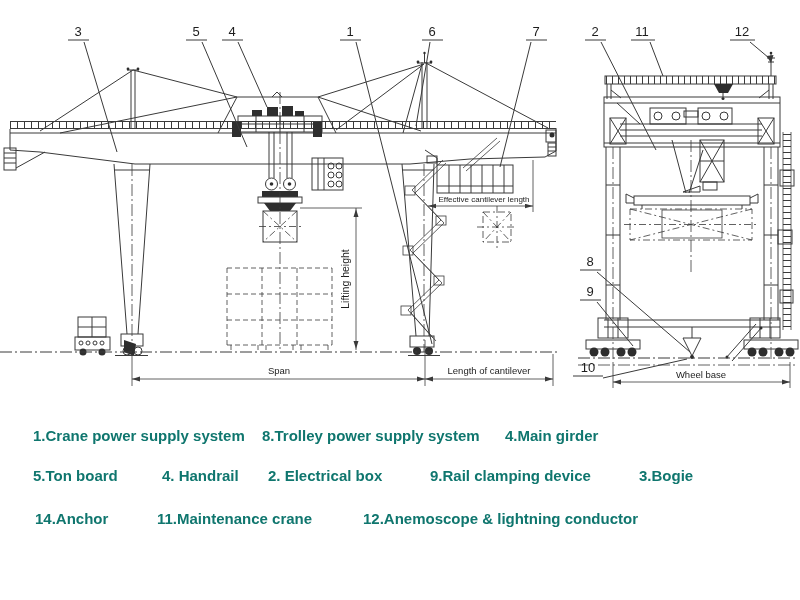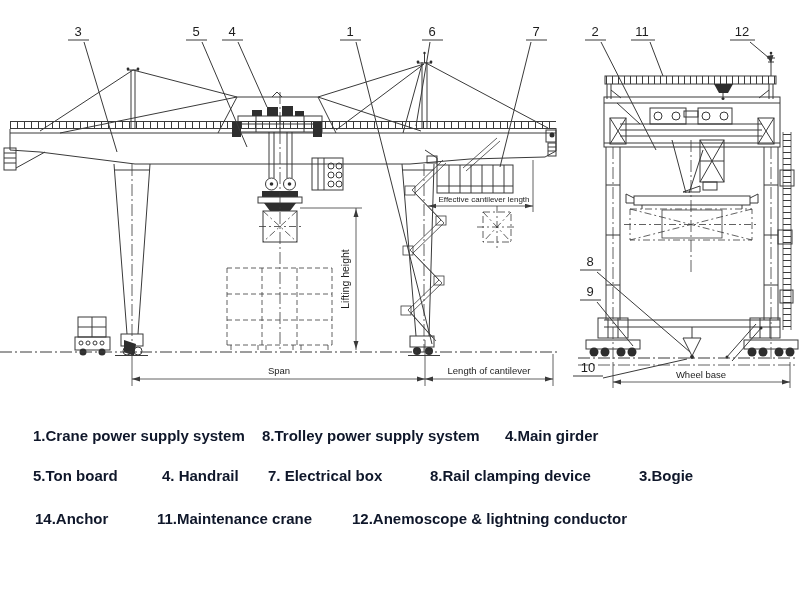--- a/index.html
+++ b/index.html
@@ -13,21 +13,21 @@
   .hatch{stroke-width:7;stroke-dasharray:1 6;}
   .hatch5{stroke-width:8;stroke-dasharray:1 5;}
   .dash{stroke-dasharray:5 3;}
   .dashdot{stroke-dasharray:12 3 2 3;}
   .dashdot2{stroke-dasharray:7 3 2 3;}
   text{fill:#1d1d1d;stroke:none;font-family:"Liberation Sans",sans-serif;}
   .callout-num{font-size:13px;}
   .dim{font-size:9.5px;}
   .dim-sm{font-size:8px;}
   .legend{position:absolute;left:0;top:0;width:800px;height:205px;}
-  .legend span{position:absolute;white-space:nowrap;font-weight:bold;font-size:15px;color:#0f172a;}
+  .legend span{position:absolute;white-space:nowrap;font-weight:bold;font-size:15px;color:#0f766e;}
 </style>
 </head>
 <body>
 
 <div class="screen">
 
 <svg width="800" height="398" viewBox="0 0 800 398">
   <g class="ink">
 
     <g>
@@ -457,22 +457,22 @@
   </g>
 </svg>
 
 <div class="legend" style="top:395px">
   <span style="left:33px;top:32px">1.Crane power supply system</span>
   <span style="left:262px;top:32px">8.Trolley power supply system</span>
   <span style="left:505px;top:32px">4.Main girder</span>
 
   <span style="left:33px;top:72px">5.Ton board</span>
   <span style="left:162px;top:72px">4. Handrail</span>
-  <span style="left:268px;top:72px">7. Electrical box</span>
-  <span style="left:430px;top:72px">8.Rail clamping device</span>
+  <span style="left:268px;top:72px">2. Electrical box</span>
+  <span style="left:430px;top:72px">9.Rail clamping device</span>
   <span style="left:639px;top:72px">3.Bogie</span>
 
   <span style="left:35px;top:115px">14.Anchor</span>
   <span style="left:157px;top:115px">11.Maintenance crane</span>
-  <span style="left:352px;top:115px">12.Anemoscope &amp; lightning conductor</span>
+  <span style="left:363px;top:115px">12.Anemoscope &amp; lightning conductor</span>
 </div>
 
 </div>
 
 </body></html>

